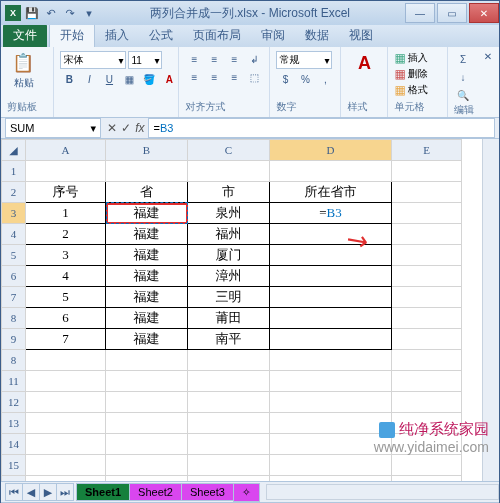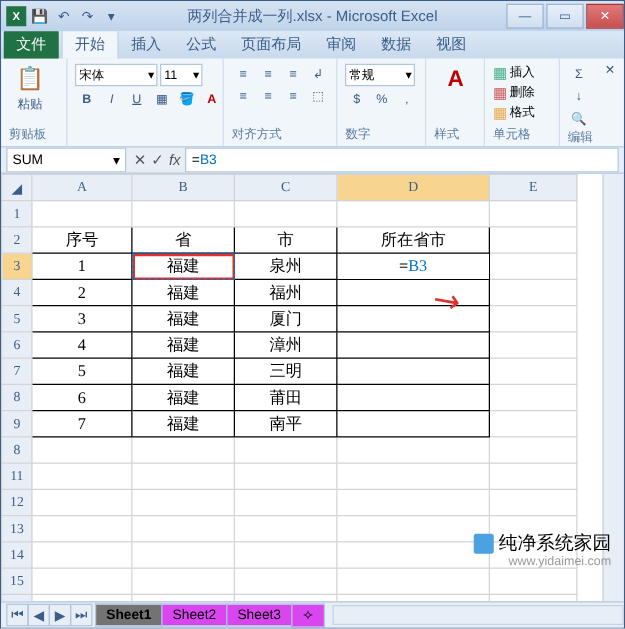--- a/index.html
+++ b/index.html
@@ -41,27 +41,27 @@
 .rh{background:#e8eef6;color:#3b5d8a;font-size:11px;width:24px}
 .colA{width:80px}.colB{width:82px}.colC{width:82px}.colD{width:122px}.colE{width:70px}
 .active-col{background:#f7d58f!important}
 .active-row{background:#f7d58f!important}
 .databorder td.db{border:1px solid #000!important}
 .selcell{background:#fff;position:relative}
 .marching{position:absolute;border:1.5px dashed #0070c0;pointer-events:none}
 .red-arrow{position:absolute;color:#e03030;font-size:26px;transform:rotate(-35deg);pointer-events:none}
 .sheet-tabs{height:20px;background:#e8eef6;border-top:1px solid #b0c6de;display:flex;align-items:center;font-size:11px}
 .stab{padding:2px 8px;border:1px solid #b0c6de;background:#d946ef;margin-left:-1px}
-.stab.active{background:#737373;font-weight:bold}
+.stab.active{background:#15803d;font-weight:bold}
 .nav-btns{display:flex;margin:0 4px}
 .nav-btn{width:16px;height:16px;display:flex;align-items:center;justify-content:center;color:#3b5d8a;border:1px solid #b0c6de;margin-right:-1px}
 .status{height:20px;background:linear-gradient(#dce8f5,#c7d9ec);border-top:1px solid #b0c6de;display:flex;align-items:center;justify-content:flex-end;padding:0 6px;font-size:10px;color:#3b5d8a;gap:8px}
 .watermark{position:absolute;right:10px;bottom:26px;text-align:right;color:#666;font-size:13px;pointer-events:none}
-.watermark .main{color:#000000;font-size:15px}
-.watermark .url{font-size:10px;color:#999}
+.watermark .main{color:#be185d;font-size:15px}
+.watermark .url{font-size:14px;color:#999}
 .wm-logo{display:inline-block;width:16px;height:16px;background:#4aa3e0;border-radius:2px;vertical-align:middle;margin-right:4px}
 .scrollbar-v{position:absolute;right:0;top:0;width:16px;height:100%;background:#e8eef6;border-left:1px solid #c7d2df}
 .scrollbar-h{flex:1;height:14px;background:#e8eef6;border:1px solid #c7d2df;margin-left:6px}
 .formula-text{color:#0070c0}
 .b3red{outline:2px solid #e03030;outline-offset:-2px}
 </style>
 </head>
 <body>
 
 <div class="window">

